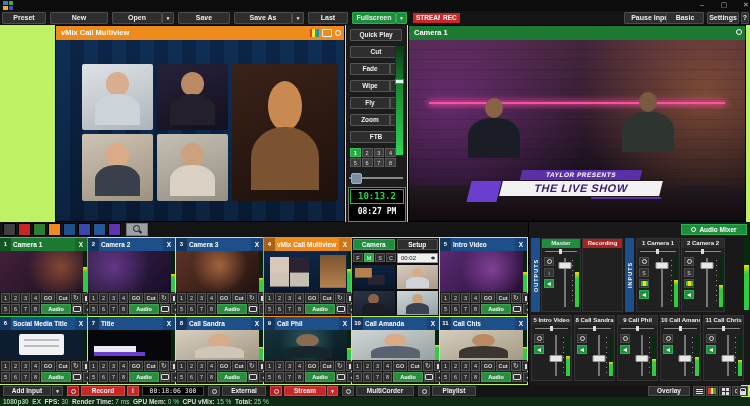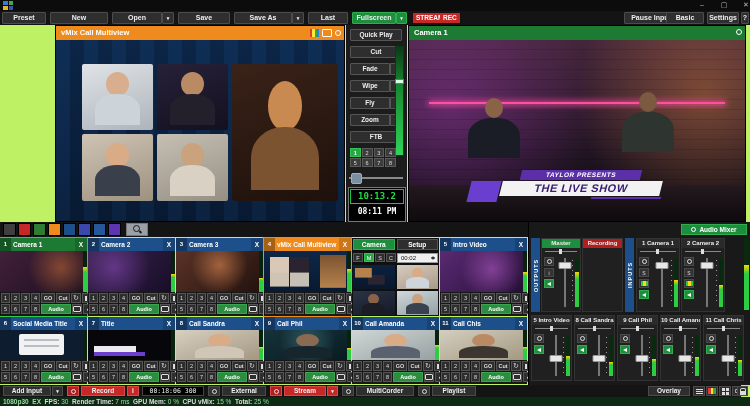--- a/index.html
+++ b/index.html
@@ -330,21 +330,21 @@
         <span>5</span>
         <span>6</span>
         <span>7</span>
         <span>8</span>
       </div>
     <div id="speed">
         <i></i>
       </div>
     <div id="clockbox">
       <div id="timer">10:13.2</div>
-      <div id="clock">08:11 PM</div>
+      <div id="clock">08:27 PM</div>
     </div>
   </div>
 
   <div class="monitor" style="left:408px;top:25px;width:338px;height:197px;">
     <div class="mon-head green">
       <span>Camera 1</span>
       <span class="headicons">
           <i class="donut"></i>
         </span>
     </div>

